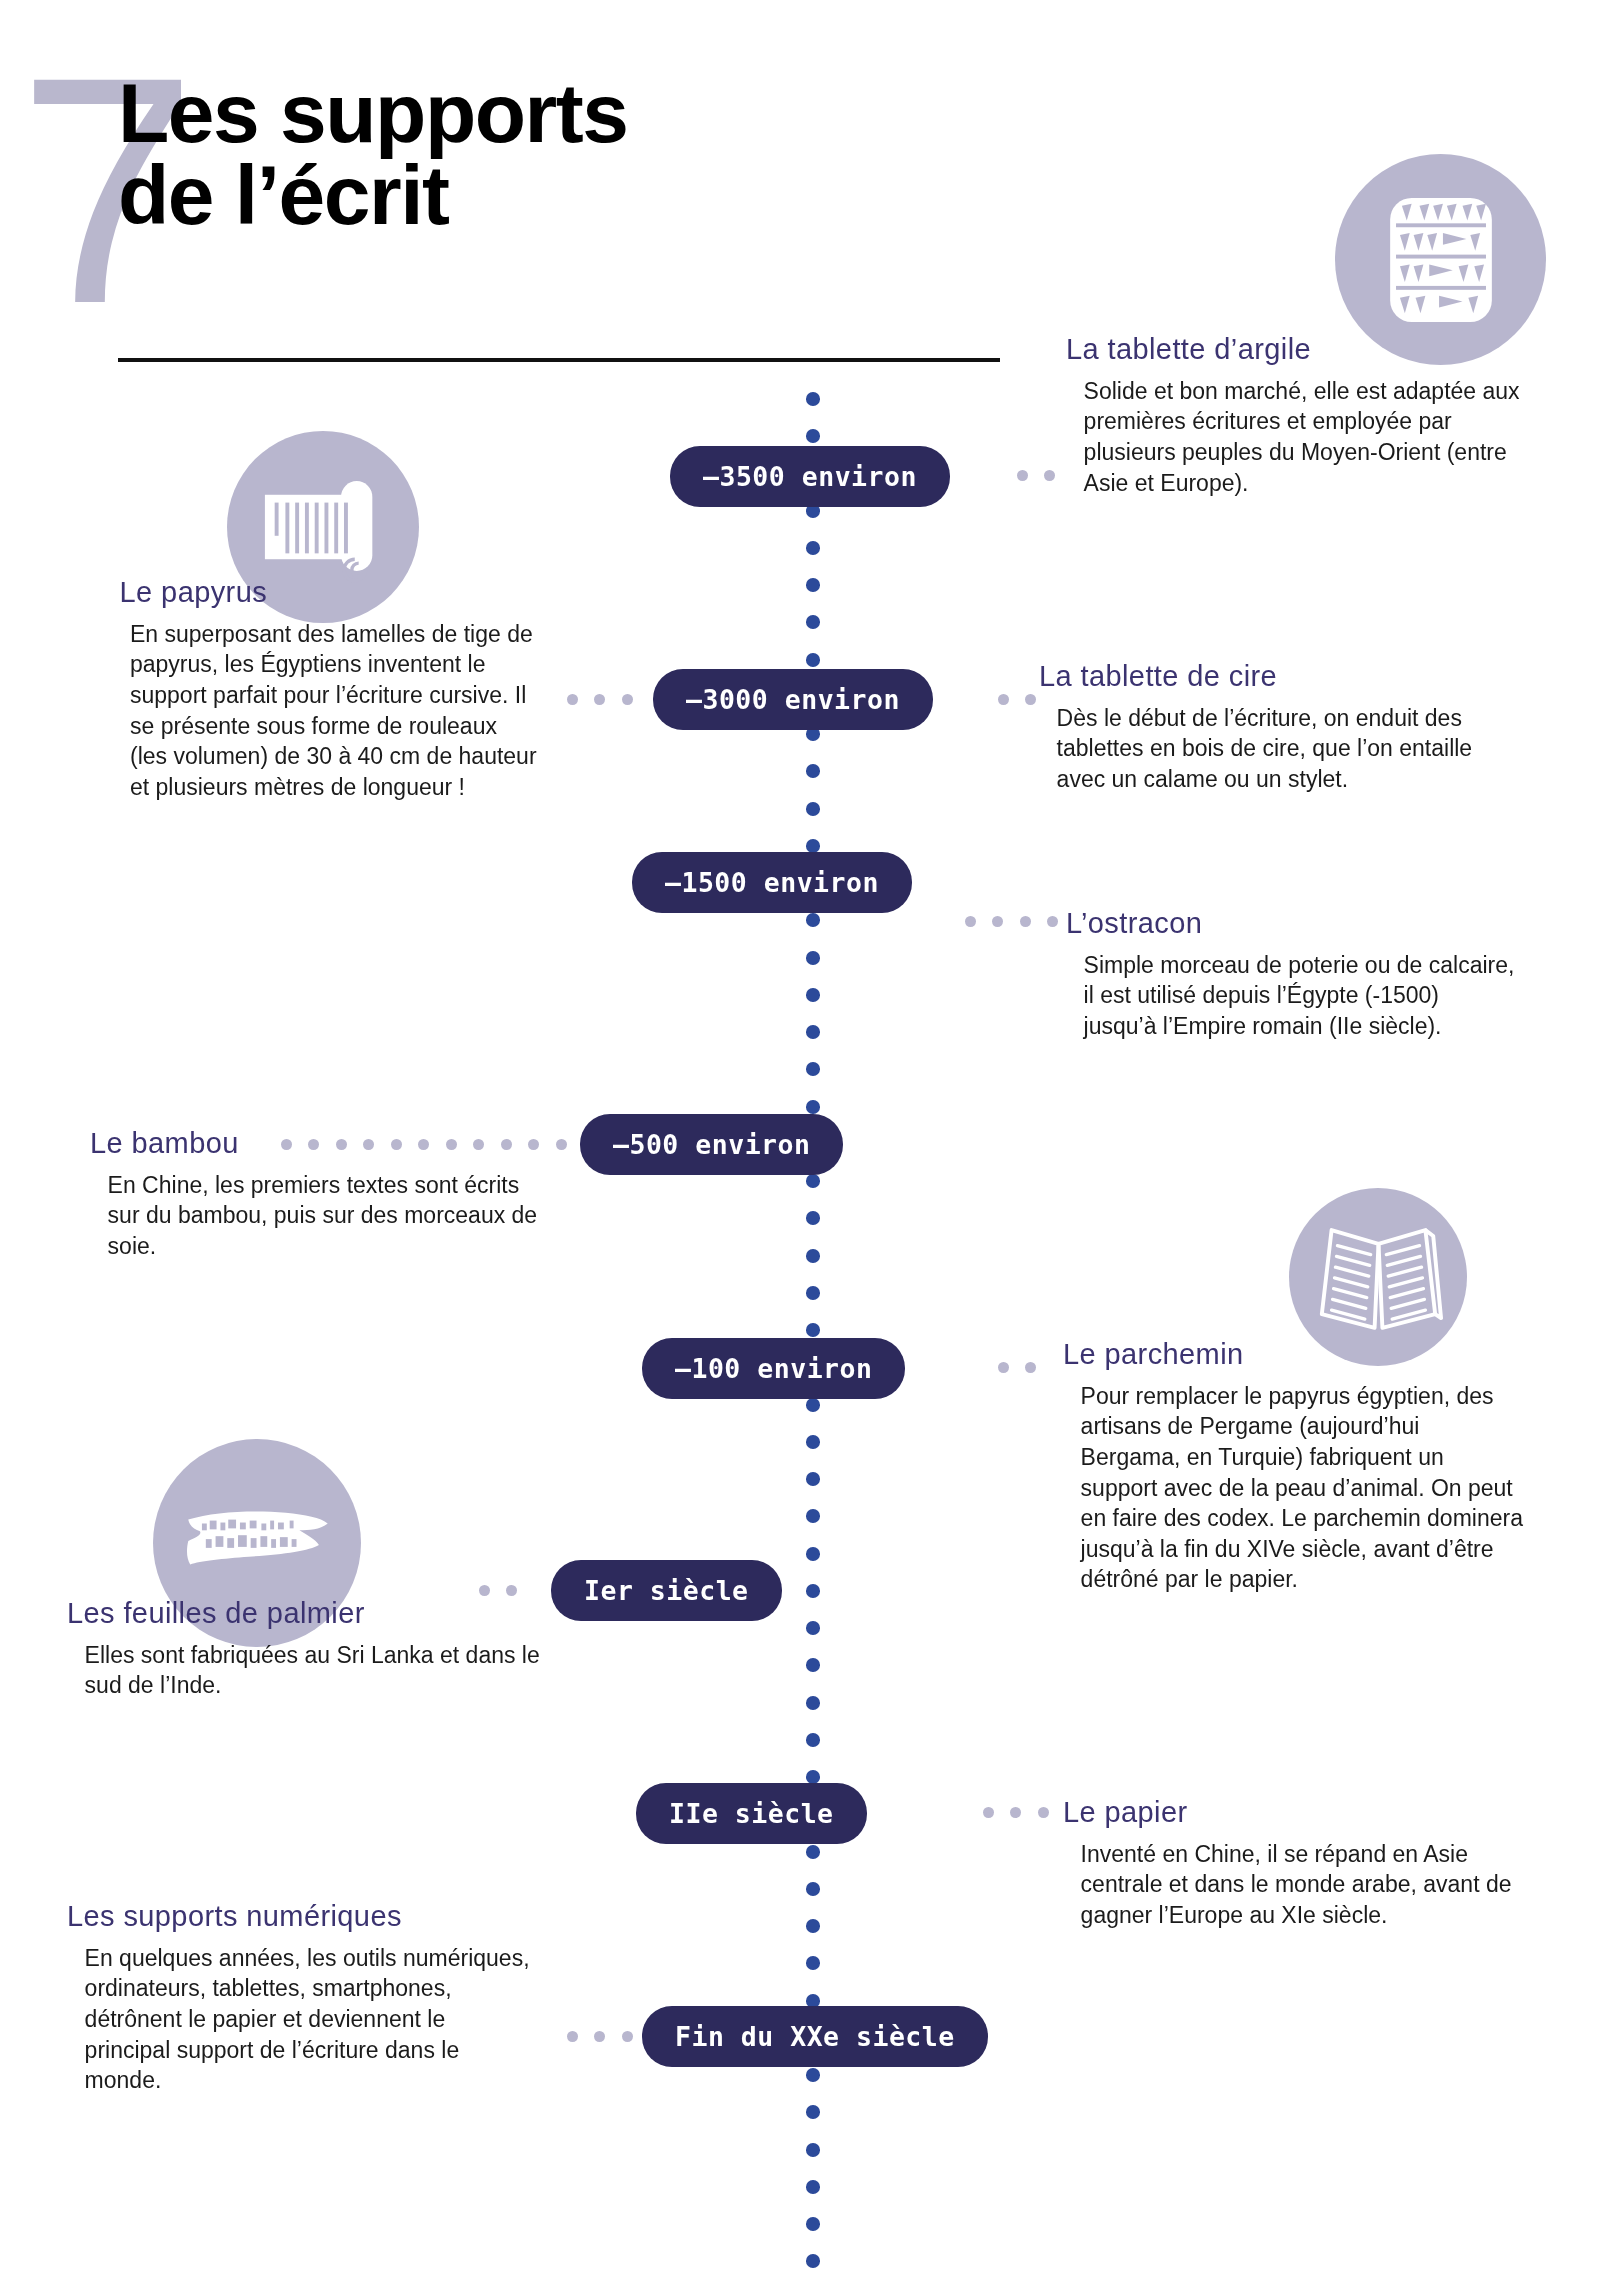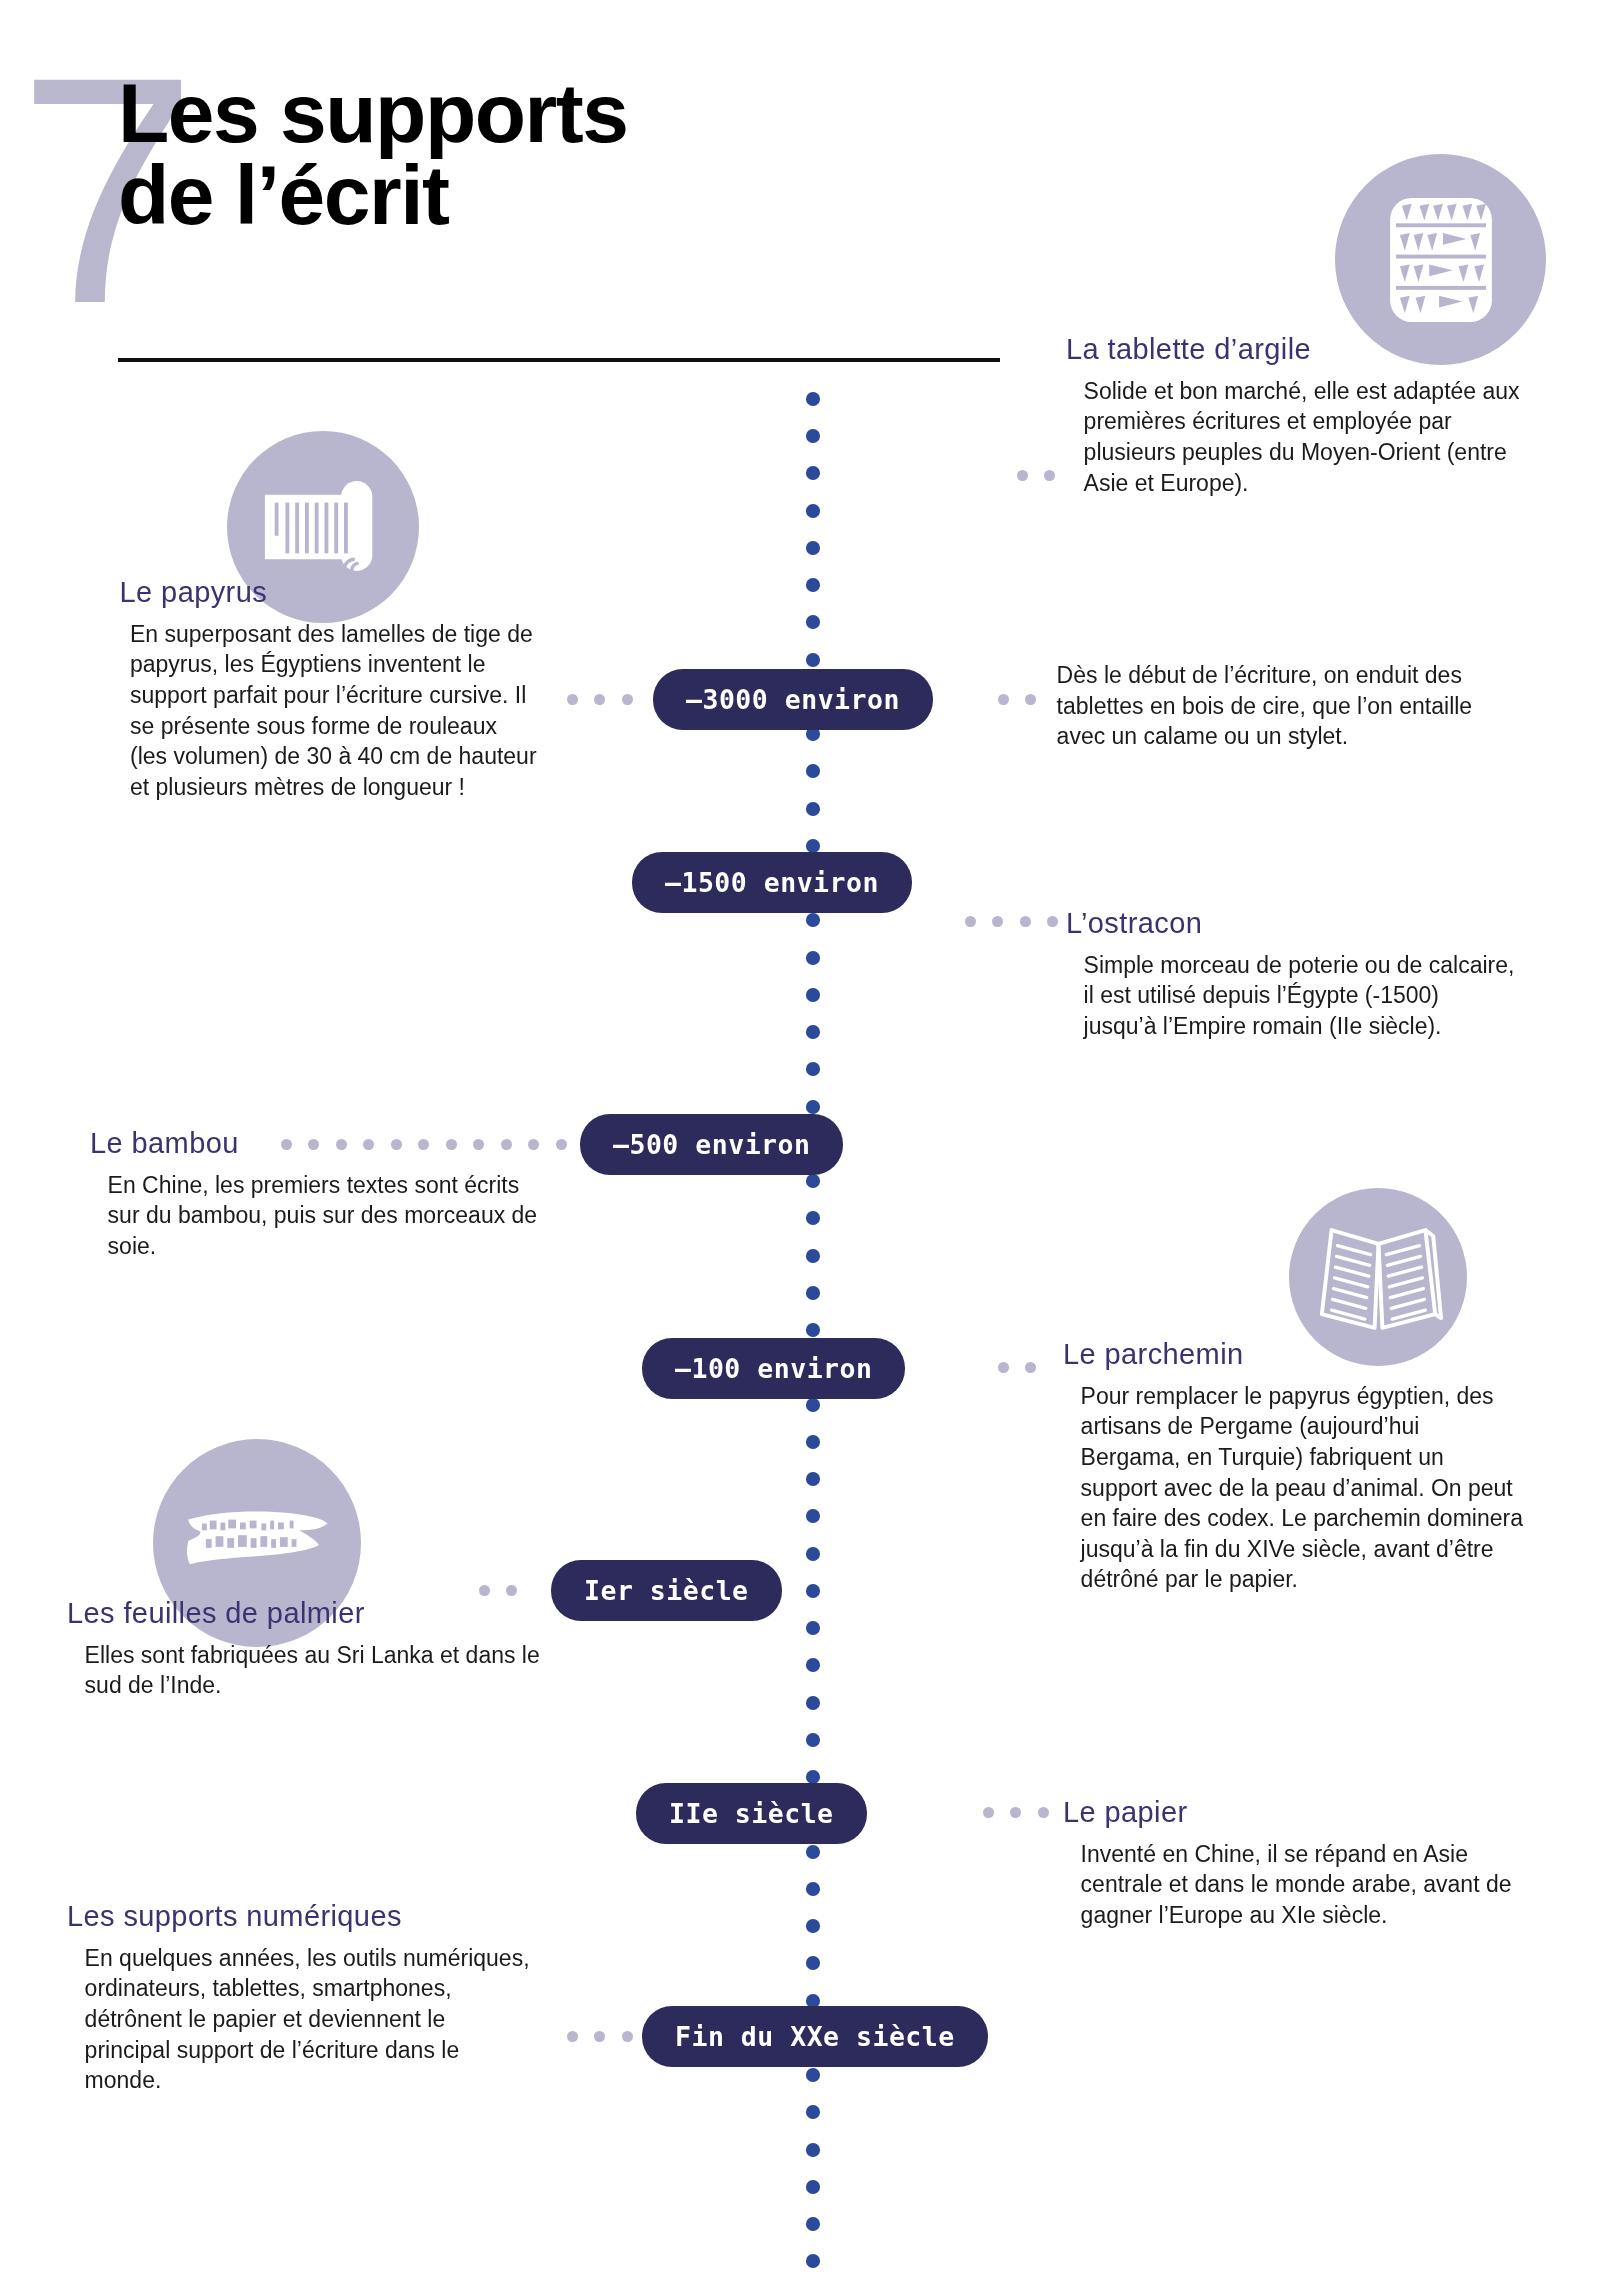--- a/index.html
+++ b/index.html
@@ -238,20 +238,21 @@
           <rect x="55" y="32" width="9" height="12"></rect>
         <rect x="68" y="35" width="6" height="10"></rect>
           <rect x="78" y="33" width="7" height="11"></rect>
         <rect x="89" y="36" width="5" height="9"></rect>
           <rect x="98" y="34" width="8" height="10"></rect>
         <rect x="110" y="36" width="5" height="8"></rect>
       </g>
     </svg>
   </div>
 
+  <div class="pill" style="left:670px; top:446px;">–3500 environ</div>
   <div class="pill" style="left:653px; top:669px;">–3000 environ</div>
   <div class="pill" style="left:632px; top:852px;">–1500 environ</div>
   <div class="pill" style="left:580px; top:1114px;">–500 environ</div>
   <div class="pill" style="left:642px; top:1338px;">–100 environ</div>
   <div class="pill" style="left:551px; top:1560px;">Ier siècle</div>
   <div class="pill" style="left:636px; top:1783px;">IIe siècle</div>
   <div class="pill" style="left:642px; top:2006px;">Fin du XXe siècle</div>
 
   <div class="conn" style="left:1017px; top:470px;">
     <i></i>
@@ -316,20 +317,21 @@
     <h3>La tablette d’argile</h3>
     <p>Solide et bon marché, elle est adaptée aux premières écritures et employée par plusieurs peuples du Moyen-Orient  (entre Asie et Europe).</p>
   </div>
 
   <div class="block headindent" style="left:98px; top:576px; width:441px;">
     <h3 style="margin-left:21.6px;">Le papyrus</h3>
     <p style="margin-left:32px;">En superposant des lamelles de tige de papyrus, les Égyptiens inventent le support  parfait pour l’écriture cursive. Il se présente sous forme de rouleaux (les volumen) de 30 à 40 cm de hauteur et plusieurs mètres de longueur !</p>
   </div>
 
   <div class="block" style="left:1039px; top:660px; width:470px;">
+    <h3>La tablette de cire</h3>
     <p>Dès le début de l’écriture, on enduit des tablettes en bois de cire, que l’on entaille avec un calame ou un stylet.</p>
   </div>
 
   <div class="block" style="left:1066px; top:907px; width:451px;">
     <h3>L’ostracon</h3>
     <p>Simple morceau de poterie ou de calcaire, il est utilisé depuis l’Égypte (-1500) jusqu’à l’Empire romain (IIe siècle).</p>
   </div>
 
   <div class="block" style="left:90px; top:1127px; width:461px;">
     <h3>Le bambou</h3>

